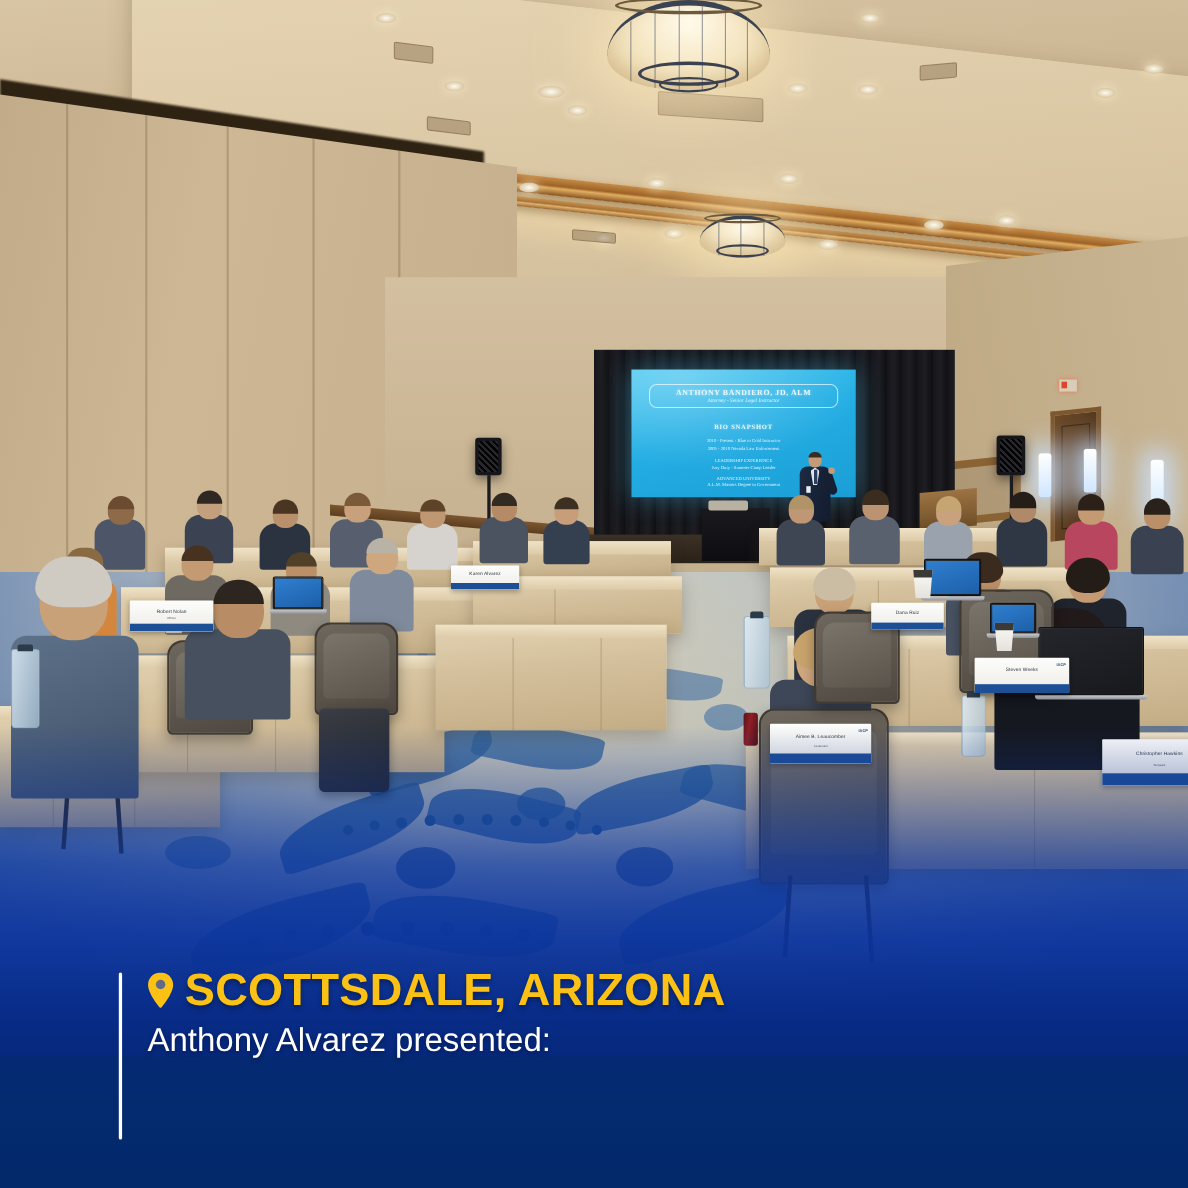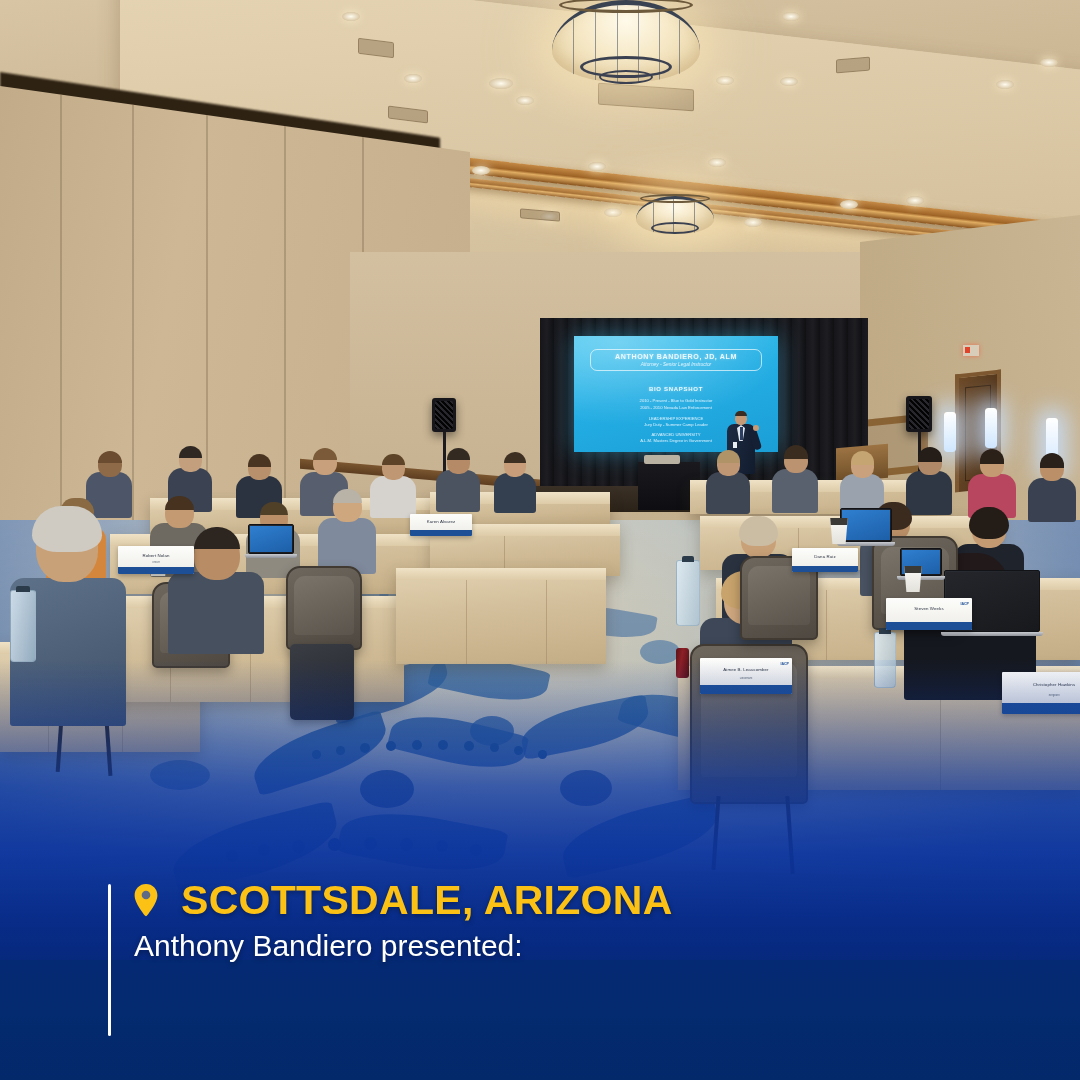--- a/index.html
+++ b/index.html
@@ -145,20 +145,21 @@
     position:absolute; left:528px; top:486px; width:350px; height:26px;
     background:linear-gradient(#3b3126,#2a2118);
   }
 
   
   .screen{
     position:absolute; left:574px; top:336px; width:204px; height:116px;
     background:linear-gradient(165deg,#3ec4f0 0%,#23aee4 45%,#1b9ed6 100%);
     box-shadow:0 0 24px rgba(60,190,240,.45);
     overflow:hidden;
+    font-family:Liberation Serif, serif;
   }
   .screen .glow{
     position:absolute; left:-20%; top:-30%; width:140%; height:120%;
     background:radial-gradient(ellipse at 30% 30%,rgba(255,255,255,.30),rgba(255,255,255,0) 60%);
   }
   .sl-box{
     position:absolute; left:16px; top:13px; right:16px;
     border:1px solid rgba(255,255,255,.65); border-radius:7px;
     padding:3px 2px; text-align:center;
   }
@@ -359,21 +360,21 @@
   .overlay{
     position:absolute; left:108px; bottom:112px; width:790px;
     z-index:6;
   }
   .accent-rule{
     position:absolute; left:0; top:4px; width:3px; height:152px;
     background:#ffffff; border-radius:2px;
   }
   .ov-inner{ padding-left:26px; }
 
-  .loc-row{ display:flex; align-items:center; gap:23px; margin-bottom:7px; }
+  .loc-row{ display:flex; align-items:center; gap:10px; margin-bottom:7px; }
   .pin{
     width:24px; height:33px; flex:0 0 auto; display:block;
   }
   .loc-text{
     font-size:41px; font-weight:700; color:#fbc115;
     letter-spacing:.3px; line-height:1;
     text-shadow:0 2px 5px rgba(0,0,0,.35);
     white-space:nowrap;
   }
   .presenter-line{
@@ -852,17 +853,17 @@
     <div class="ov-inner">
 
       <div class="loc-row">
         <svg class="pin" viewBox="0 0 24 33" aria-hidden="true">
           <path d="M12 0C5.5 0 0.6 4.9 0.6 11.2c0 8 9.5 19.3 10.6 20.6 0.4 0.5 1.2 0.5 1.6 0 1.1-1.3 10.6-12.6 10.6-20.6C23.4 4.9 18.5 0 12 0z" fill="#FBC115"></path>
           <circle cx="12" cy="11" r="4.3" fill="#5E6A86"></circle>
         </svg>
         <span class="loc-text">SCOTTSDALE, ARIZONA</span>
       </div>
 
-      <div class="presenter-line">Anthony Bandiero presented:</div>
+      <div class="presenter-line">Anthony Alvarez presented:</div>
     </div>
   </div>
 
 </div>
 
 </body></html>

